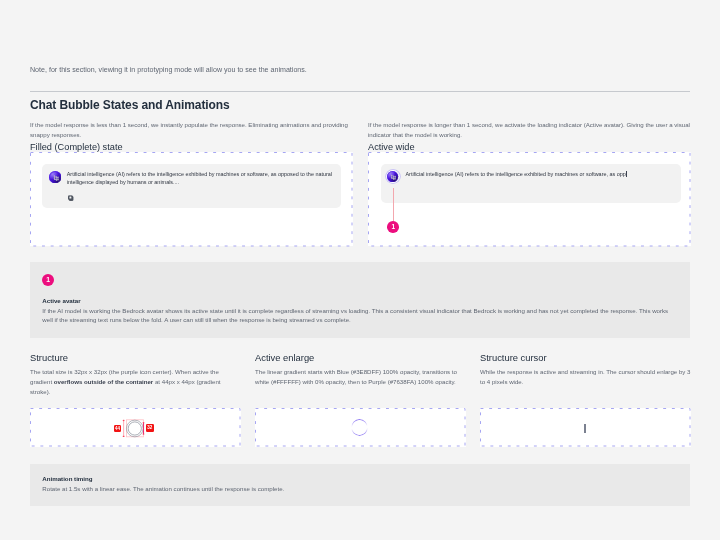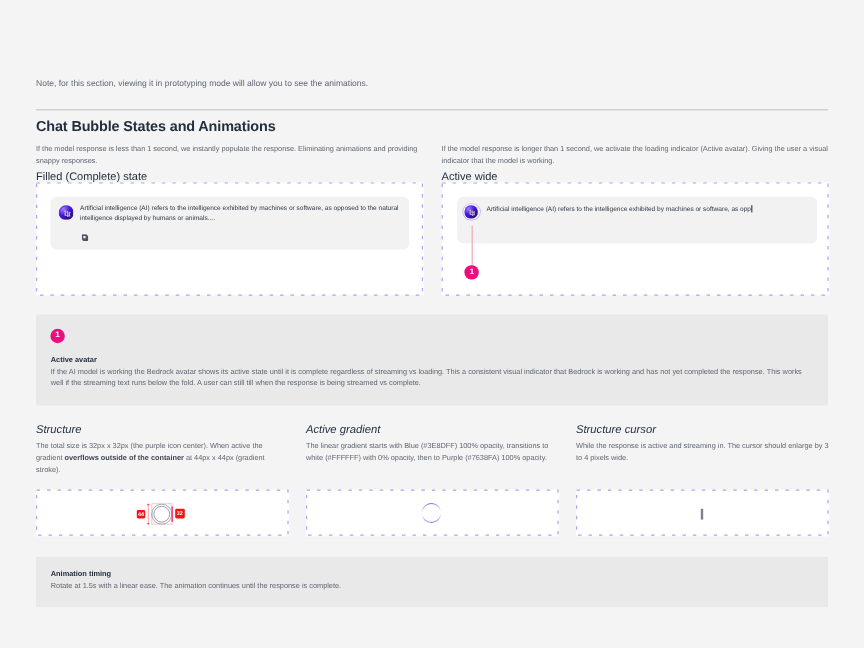--- a/index.html
+++ b/index.html
@@ -37,21 +37,21 @@
   .mkline{position:absolute;width:1px;background:#f3a7ae;}
 
   
   .note{position:absolute;left:0;width:660px;background:#e9e9e9;}
   .noteh{position:absolute;font-size:6.17px;font-weight:bold;color:#232f3e;}
   .notep{position:absolute;font-size:6.14px;color:#5f6672;line-height:9.1px;}
 
   
   .sec3{position:absolute;left:0;width:660px;}
   .col3{position:absolute;top:0;width:210px;}
-  .h3{position:absolute;left:0;top:2.4px;font-size:9.37px;color:#232f3e;white-space:nowrap;font-style:italic;}
+  .h3{position:absolute;left:0;top:2.4px;font-size:9.37px;color:#232f3e;white-space:nowrap;}
   .p3{position:absolute;left:0;top:16.7px;font-size:6.12px;color:#5f6672;line-height:10.1px;width:212px;}
   .dashbox3{position:absolute;left:0;top:57.5px;width:210.5px;height:38.5px;background:#fff;}
   .b{font-weight:bold;color:#3b4250;}
   .diag{position:absolute;left:0;top:0;overflow:visible;}
   .badge{position:absolute;width:7.7px;height:7.3px;background:#f21313;color:#fff;
          font-size:4.5px;font-weight:bold;text-align:center;line-height:7.3px;border-radius:1.2px;}
   .gradring{position:absolute;left:96.3px;top:11px;width:17.2px;height:17.2px;border-radius:50%;
             background:conic-gradient(from 175deg,#8e78f2 0deg,#b7a9f7 42deg,#ffffff 86deg,#ffffff 98deg,#b7a9f7 142deg,#8e78f2 180deg,#b7a9f7 222deg,#ffffff 264deg,#ffffff 276deg,#b7a9f7 320deg,#8e78f2 360deg);
             -webkit-mask:radial-gradient(circle, transparent 0 7.0px, #000 7.7px);
             mask:radial-gradient(circle, transparent 0 7.0px, #000 7.7px);}
@@ -209,21 +209,21 @@
           <line x1="93.6" y1="27.8" x2="93.6" y2="29" stroke="#f9485f" stroke-width="1.6"></line>
           <line x1="113.5" y1="14.3" x2="113.5" y2="26.5" stroke="#ee2f73" stroke-width="1.1"></line>
           <line x1="113.5" y1="14.3" x2="113.5" y2="15.2" stroke="#f9485f" stroke-width="1.6"></line>
           <line x1="113.5" y1="25.6" x2="113.5" y2="26.5" stroke="#f9485f" stroke-width="1.6"></line>
         </svg>
         <div class="badge" style="left:83.6px;top:16.6px;">44</div>
         <div class="badge" style="left:115.9px;top:16.3px;">32</div>
       </div>
     </div>
     <div class="col3" style="left:225px">
-      <div class="h3">Active gradient</div>
+      <div class="h3">Active enlarge</div>
       <div class="p3">The linear gradient starts with Blue (#3E8DFF) 100% opacity, transitions to white (#FFFFFF) with 0% opacity, then to Purple (#7638FA) 100% opacity.</div>
       <div class="dashbox3">
         <svg class="dashsvg">
             <rect x="0.5" y="0.5" width="209.5" height="37.5"></rect>
           </svg>
         <div class="gradring"></div>
       </div>
     </div>
     <div class="col3" style="left:450px">
       <div class="h3">Structure cursor</div>

